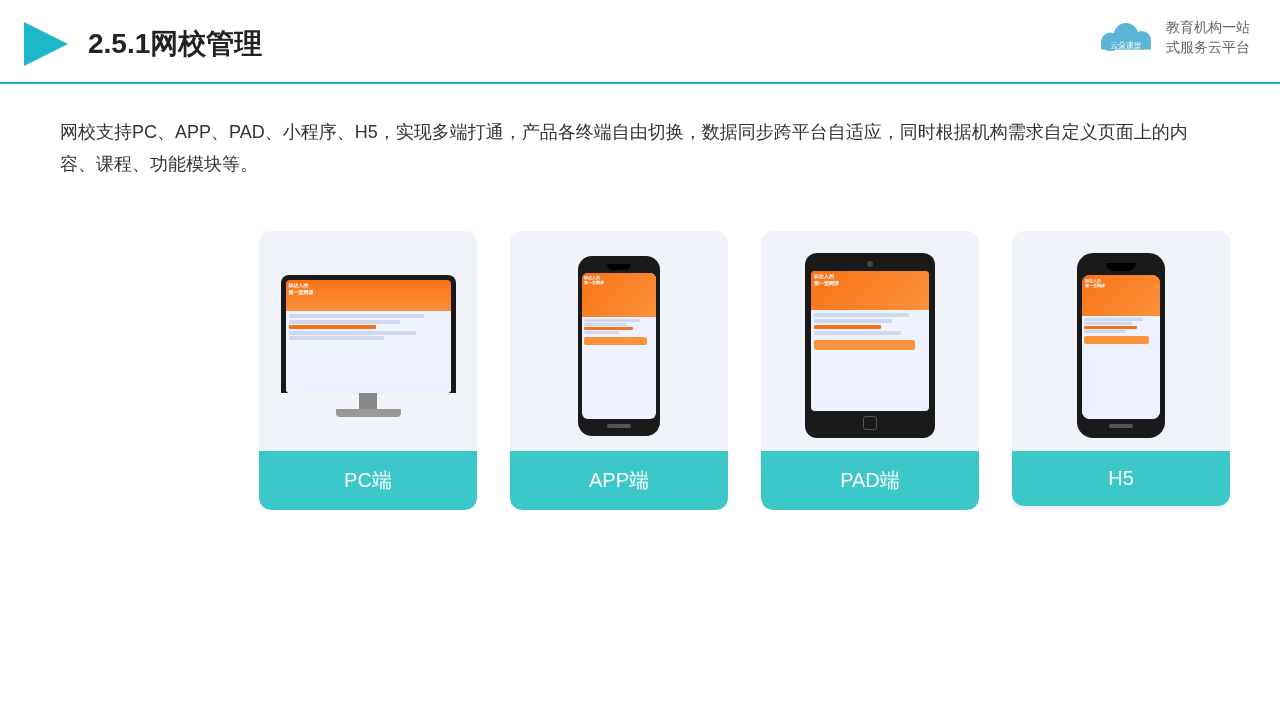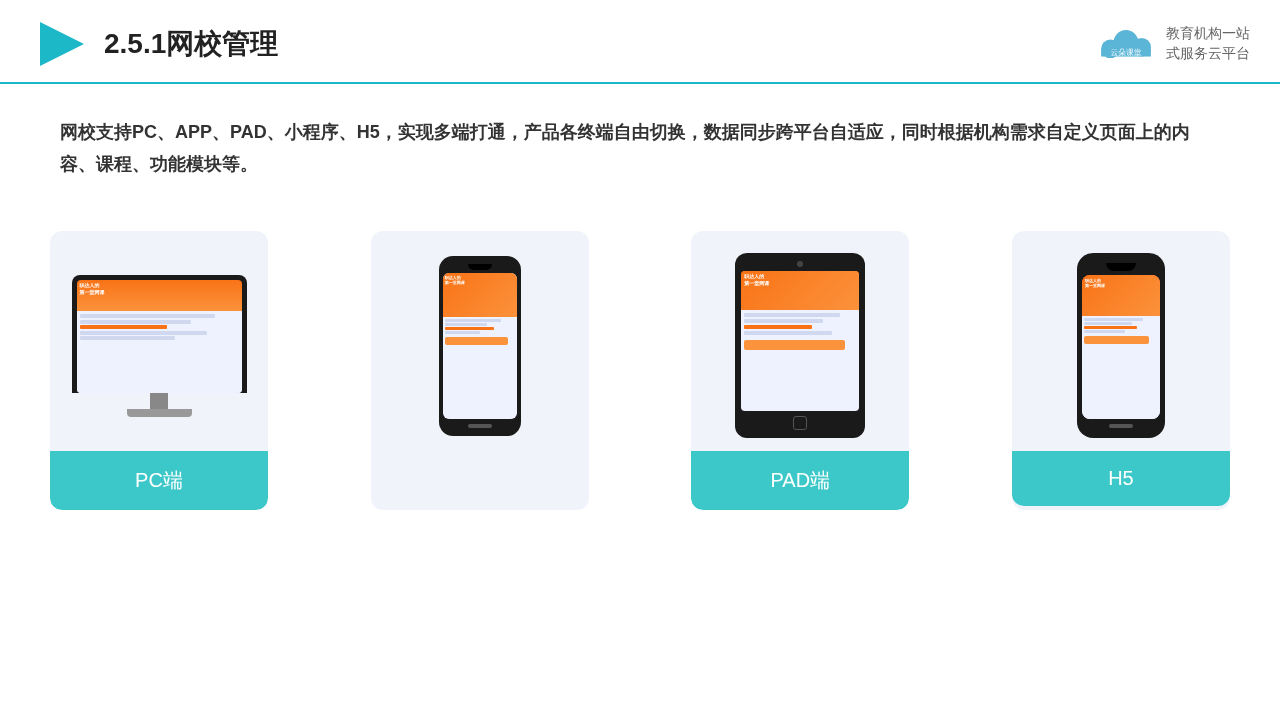--- a/index.html
+++ b/index.html
@@ -7,23 +7,23 @@
       width: 1280px;
       height: 720px;
       background: #fff;
       font-family: 'Microsoft YaHei', 'PingFang SC', sans-serif;
       overflow: hidden;
     }
 
     
     .header {
       display: flex;
-      align-items: center;
+      align-items: flex-start;
       justify-content: space-between;
-      padding: 18px 30px 12px 36px;
+      padding: 18px 30px 12px 20px;
       border-bottom: 2px solid #1db8c8;
     }
     .header-left {
       display: flex;
       align-items: center;
       gap: 16px;
     }
     .play-icon {
       width: 52px;
       height: 52px;
@@ -38,28 +38,27 @@
       flex-direction: row;
       align-items: center;
     }
 
     
     .description {
       padding: 32px 60px 20px 60px;
       font-size: 18px;
       color: #333;
       line-height: 1.8;
-      font-weight: bold;
     }
 
     
     .cards-container {
       display: flex;
-      justify-content: space-between;
-      gap: 18px;
+      justify-content: flex-end;
+      gap: 33px;
       padding: 30px 50px 0 50px;
     }
 
     .card {
       background: #f0f4fa;
       border-radius: 12px;
       width: 218px;
       display: flex;
       flex-direction: column;
       align-items: center;
@@ -311,20 +310,21 @@
             <div style="height:3px;background:#d0d8f0;border-radius:1px;width:80%;"></div>
             <div style="height:3px;background:#d0d8f0;border-radius:1px;width:60%;"></div>
             <div style="height:3px;background:#f97316;border-radius:1px;width:70%;"></div>
             <div style="height:3px;background:#d0d8f0;border-radius:1px;width:50%;"></div>
             <div style="height:8px;background:#fb923c;border-radius:2px;width:90%;margin-top:2px;"></div>
           </div>
         </div>
         <div class="phone-bottom"></div>
       </div>
     </div>
+    <div class="card-label">APP端</div>
   </div>
 
   <div class="card">
     <div class="card-image-area">
       <div class="tablet-device">
         <div class="tablet-camera"></div>
         <div class="tablet-screen">
           <div style="height:28%;background:linear-gradient(135deg,#f97316,#fb923c);position:relative;overflow:hidden;">
             <div style="position:absolute;top:2px;left:3px;right:3px;color:white;font-size:5px;font-weight:bold;line-height:1.4;">职达人的<br>第一堂网课</div>
           </div>

